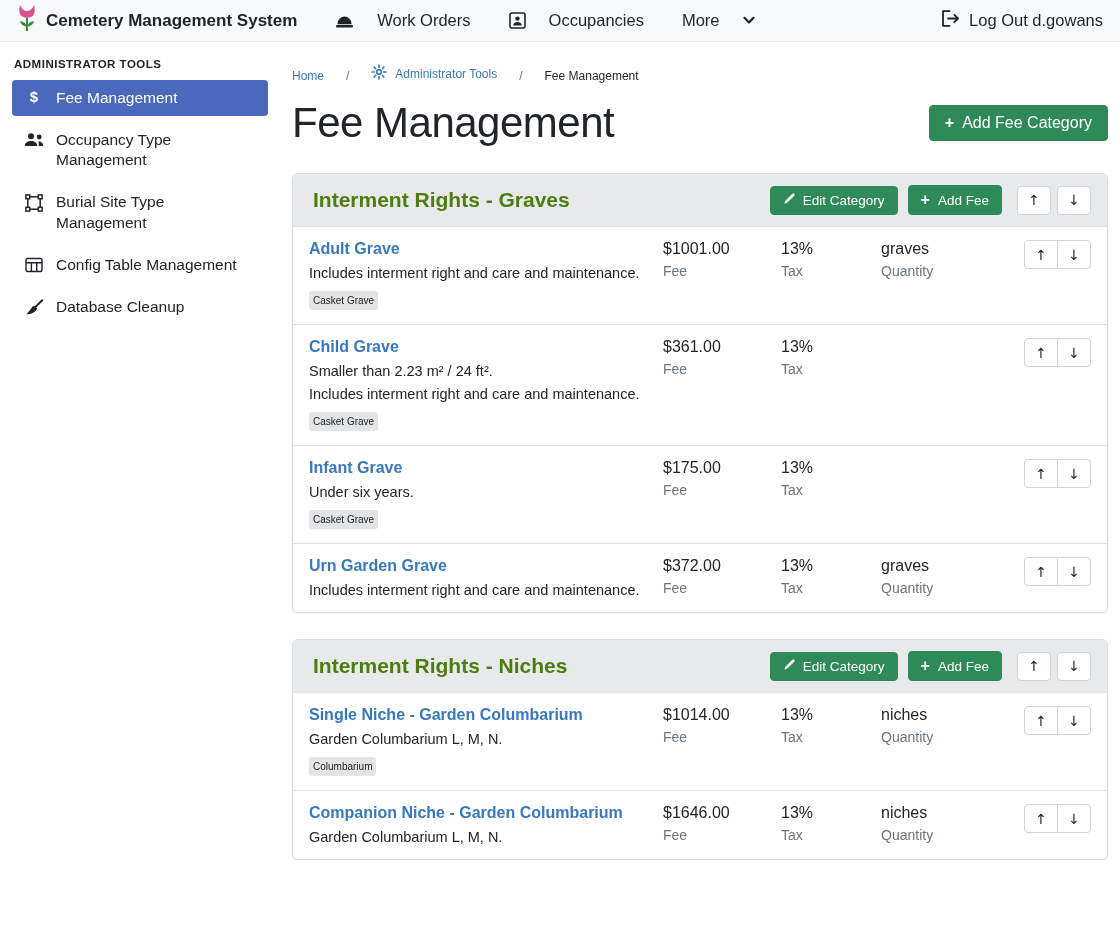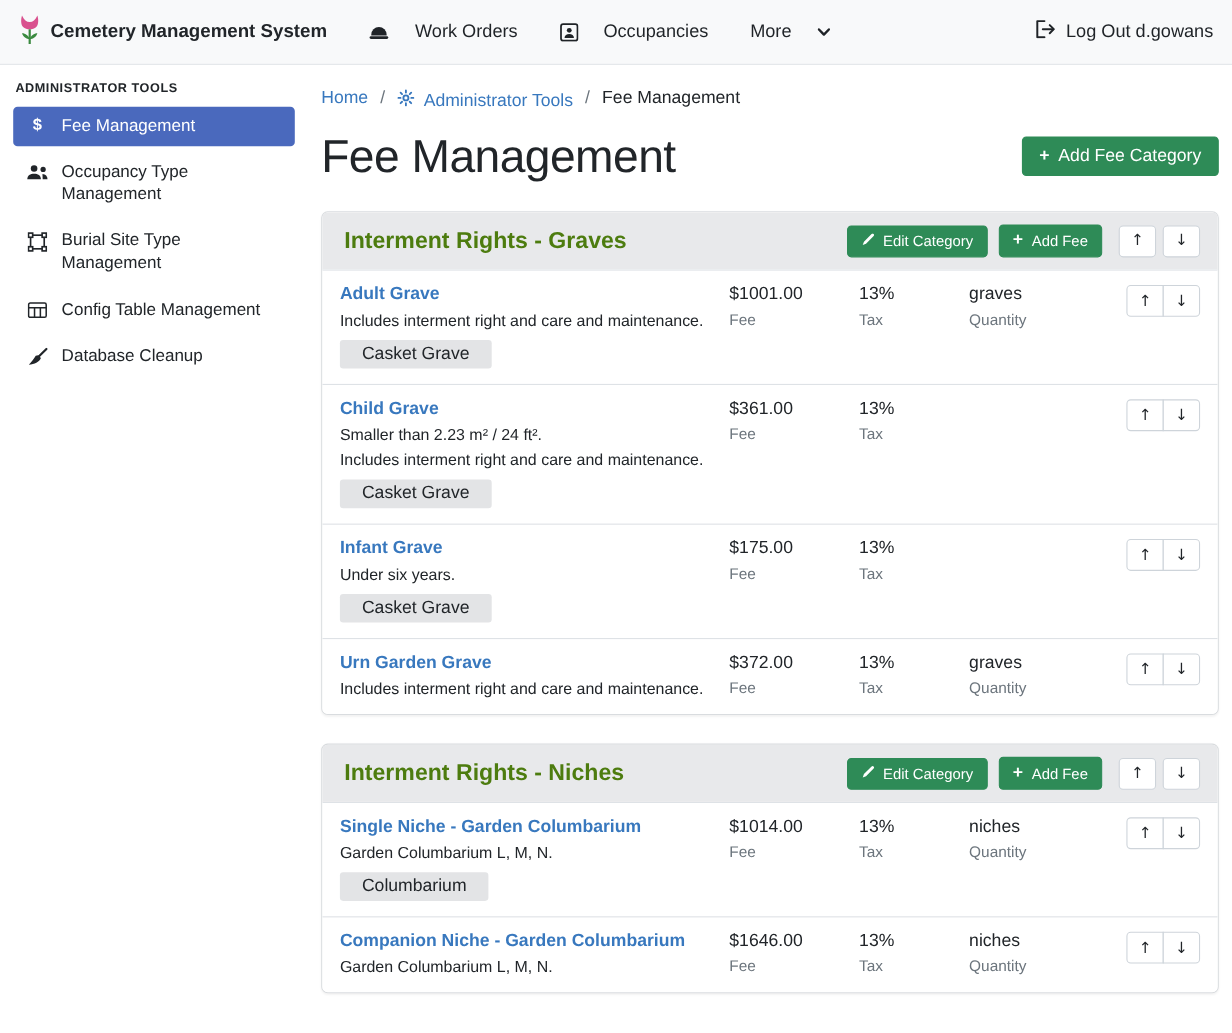--- a/index.html
+++ b/index.html
@@ -7,21 +7,21 @@
   body {
     width:1120px; height:939px; overflow:hidden;
     font-family:"Liberation Sans","DejaVu Sans",sans-serif;
     background:#fff; color:#212529; font-size:16px;
   }
   a { text-decoration:none; }
   button { font-family:inherit; cursor:pointer; }
 
   
   .navbar {
-    height:59px; background:var(--navbar-bg,#f8f9fa);
+    height:42px; background:var(--navbar-bg,#f8f9fa);
     border-bottom:1px solid #e3e6e9;
     display:flex; align-items:center; padding:0 17px;
   }
   .brand { display:flex; align-items:center; gap:9px; font-weight:700; font-size:17px; color:#212529; cursor:pointer; }
   .nav-item { display:flex; align-items:center; gap:23px; margin-left:38px; font-size:16.5px; color:#1f2327; cursor:pointer; }
   .nav-item svg { display:block; }
   .logout { margin-left:auto; display:flex; align-items:center; gap:9px; font-size:16.5px; color:#1f2327; cursor:pointer; }
 
   
   .layout { display:flex; align-items:flex-start; }
@@ -32,21 +32,21 @@
     padding:8px 12px; margin-bottom:6px; border-radius:4px;
     font-size:15.5px; line-height:1.3; color:#212529; cursor:pointer;
   }
   .side-item.active { background:var(--accent,#4a69bd); color:#fff; }
   .side-icon { width:20px; flex-shrink:0; display:flex; justify-content:center; margin-top:2px; }
   .dollar-glyph { font-weight:700; font-size:15px; line-height:1; margin-top:1px; }
 
   .main { flex:1; padding:10px 12px 0 12px; min-width:0; }
 
   
-  .breadcrumb { display:flex; align-items:flex-start; gap:11px; padding:12px 0 8px; font-size:16px; }
+  .breadcrumb { display:flex; align-items:flex-end; gap:22px; padding:12px 0 8px; font-size:12px; }
   .crumb-link { color:var(--link,#3878be); display:flex; align-items:center; gap:8px; }
   .crumb-sep { color:var(--muted,#6c757d); }
   .crumb-current { color:#212529; }
 
   
   .title-row { display:flex; align-items:center; justify-content:space-between; margin:8px 0 26px; }
   .page-title { font-size:42px; font-weight:400; margin:0; letter-spacing:-.5px; color:#212529; }
 
   .btn-green {
     background:var(--green,#2e8b57); border:1px solid var(--green,#2e8b57);
@@ -81,21 +81,21 @@
   .fee-row {
     display:grid; grid-template-columns:1fr 118px 100px 118px 92px;
     padding:13px 16px 14px; border-top:1px solid var(--border,#dee2e6); background:#fff;
   }
   .fee-info { min-width:0; }
   .fee-name { color:var(--link,#3878be); font-weight:700; font-size:16px; display:inline-block; }
   .fee-desc { font-size:14.5px; color:#212529; margin-top:7px; }
   .badge-wrap { margin-top:9px; }
   .badge {
     display:inline-block; background:var(--badge-bg,#e3e4e6); color:#212529;
-    font-size:16px; padding:4px 20px; border-radius:3px;text-align:right;
+    font-size:10px; padding:4px 4px; border-radius:3px;text-align:right;
   }
   .fee-col { }
   .fee-val { font-size:16px; color:#212529; }
   .fee-lbl { font-size:14px; color:var(--muted,#6c757d); margin-top:5px; }
   .fee-actions { text-align:right; }
 </style>
 </head>
 <body>
 
 <nav class="navbar">

